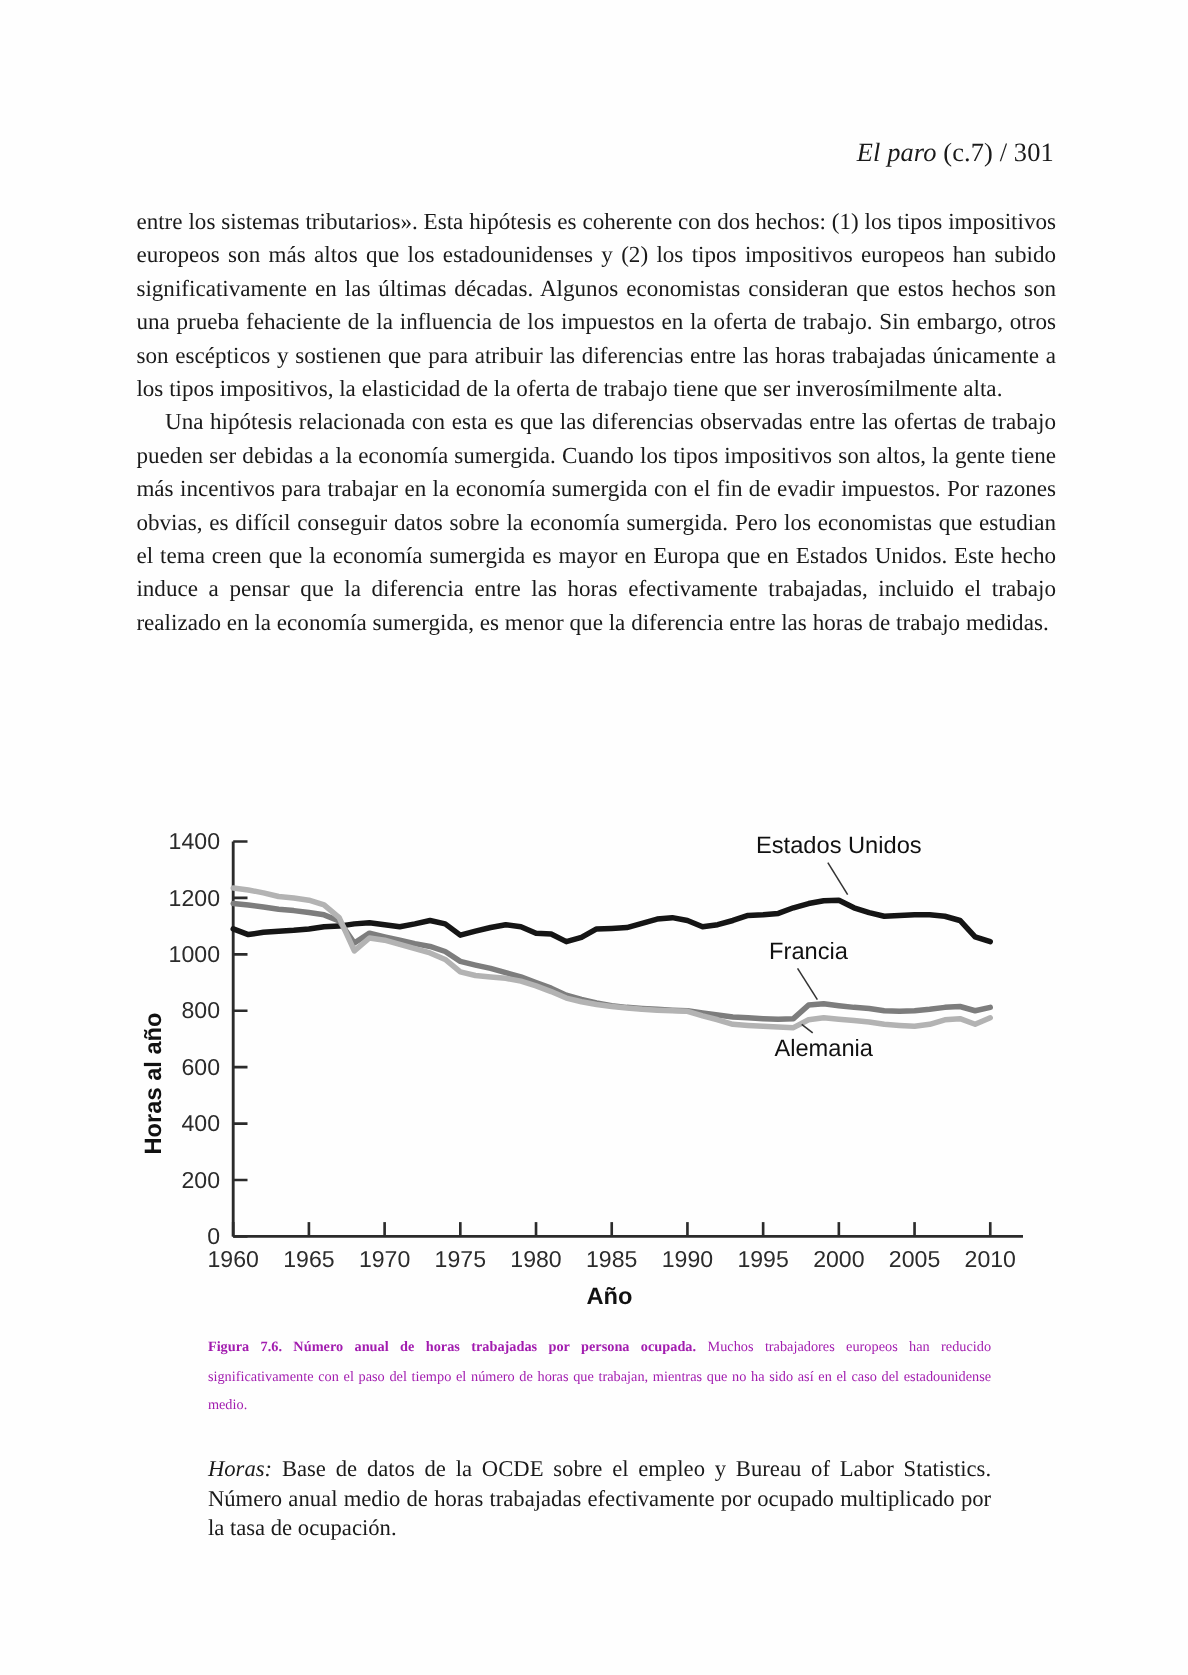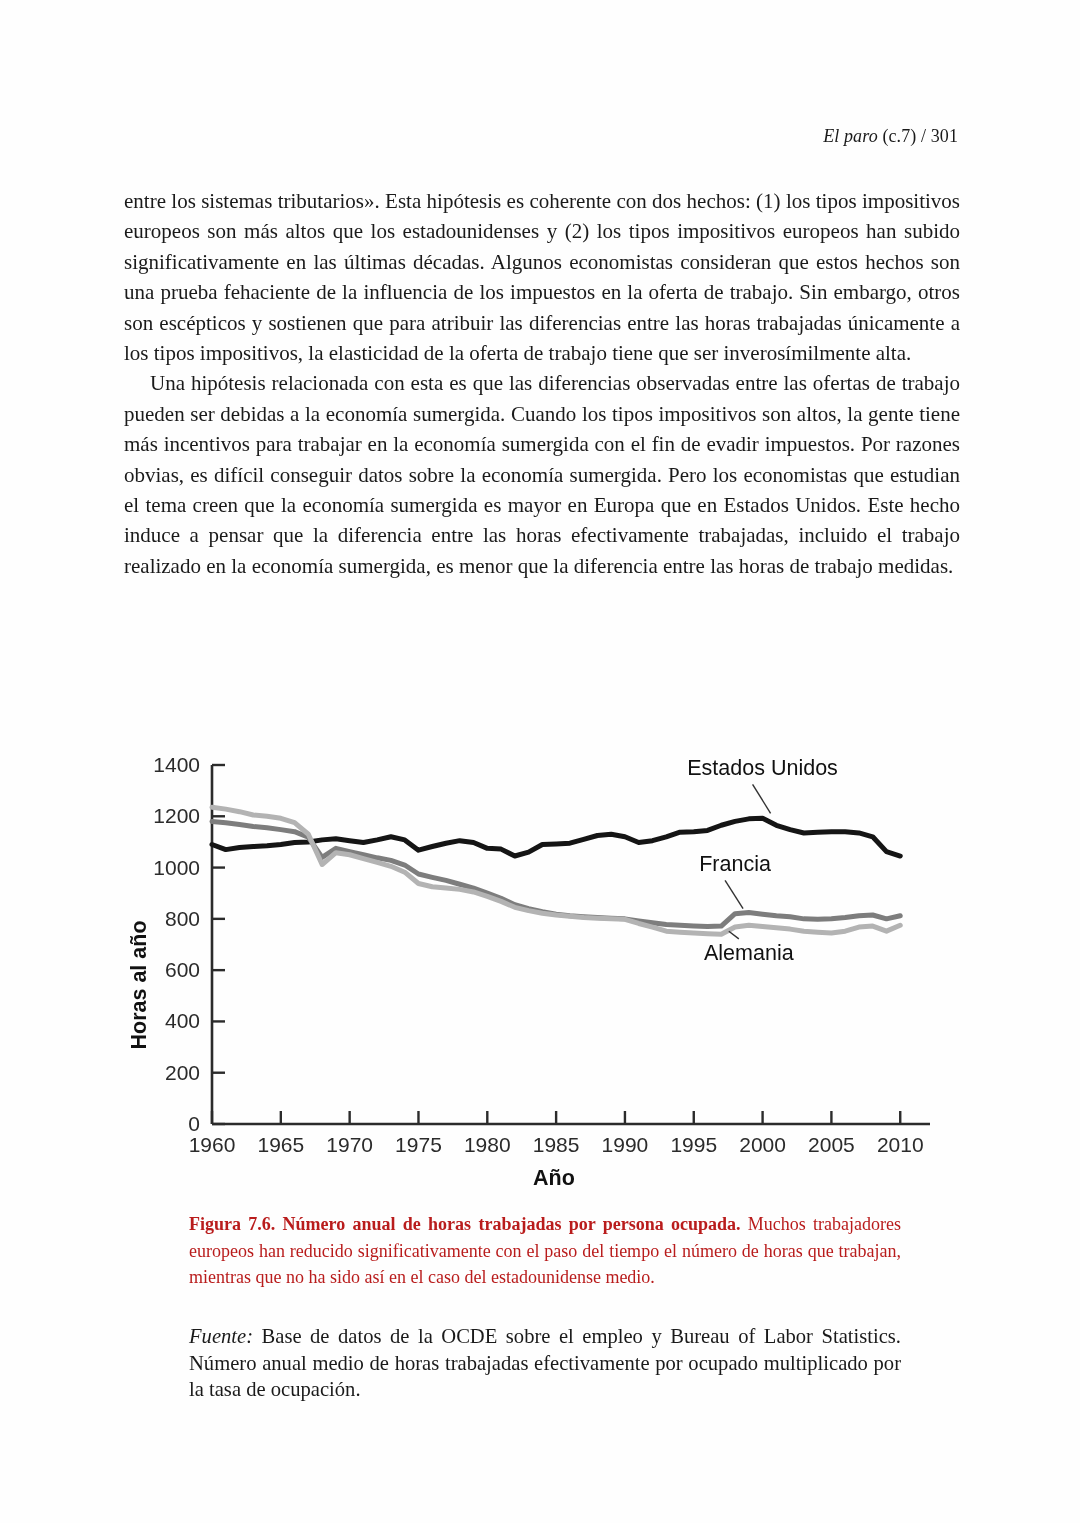--- a/index.html
+++ b/index.html
@@ -20,21 +20,21 @@
     position: absolute;
     inset: 0;
     background: #fefefe;
   }
 
   
   .running-head {
     position: absolute;
     top: 126px;
     right: 122px;
-    font-size: 18px;
+    font-size: 24px;
     letter-spacing: 0.1px;
     color: #1a1a1a;
     white-space: nowrap;
   }
   .running-head .rh-book { font-style: italic; }
   .running-head .rh-sep { font-style: normal; }
 
   
   .body-col {
     position: absolute;
@@ -68,24 +68,24 @@
   }
   .chart-svg { display: block; }
 
   
   .caption {
     position: absolute;
     left: 189px;
     top: 1211px;
     width: 712px;
     margin: 0;
-    font-size: 18px;
+    font-size: 13px;
     line-height: 26.6px;
     text-align: justify;
-    color: #b91c1c;
+    color: #a21caf;
   }
   .caption b { font-weight: bold; }
 
   .source {
     position: absolute;
     left: 189px;
     top: 1323px;
     width: 712px;
     margin: 0;
     font-size: 20.6px;
@@ -194,16 +194,16 @@
         <text id="xlabel-text" class="axis-title" x="430" y="450" text-anchor="middle">Año</text>
       </svg>
     </div>
   </div>
 
   <p class="caption">
     <b>Figura 7.6. Número anual de horas trabajadas por persona ocupada.</b><span> Muchos trabajadores europeos han reducido significativamente con el paso del tiempo el número de horas que trabajan, mientras que no ha sido así en el caso del estadounidense medio.</span>
   </p>
 
   <p class="source">
-    <i>Fuente:</i><span> Base de datos de la OCDE sobre el empleo y Bureau of Labor Statistics. Número anual medio de horas trabajadas efectivamente por ocupado multiplicado por la tasa de ocupación.</span>
+    <i>Horas:</i><span> Base de datos de la OCDE sobre el empleo y Bureau of Labor Statistics. Número anual medio de horas trabajadas efectivamente por ocupado multiplicado por la tasa de ocupación.</span>
   </p>
 
 </div>
 
 </body></html>

